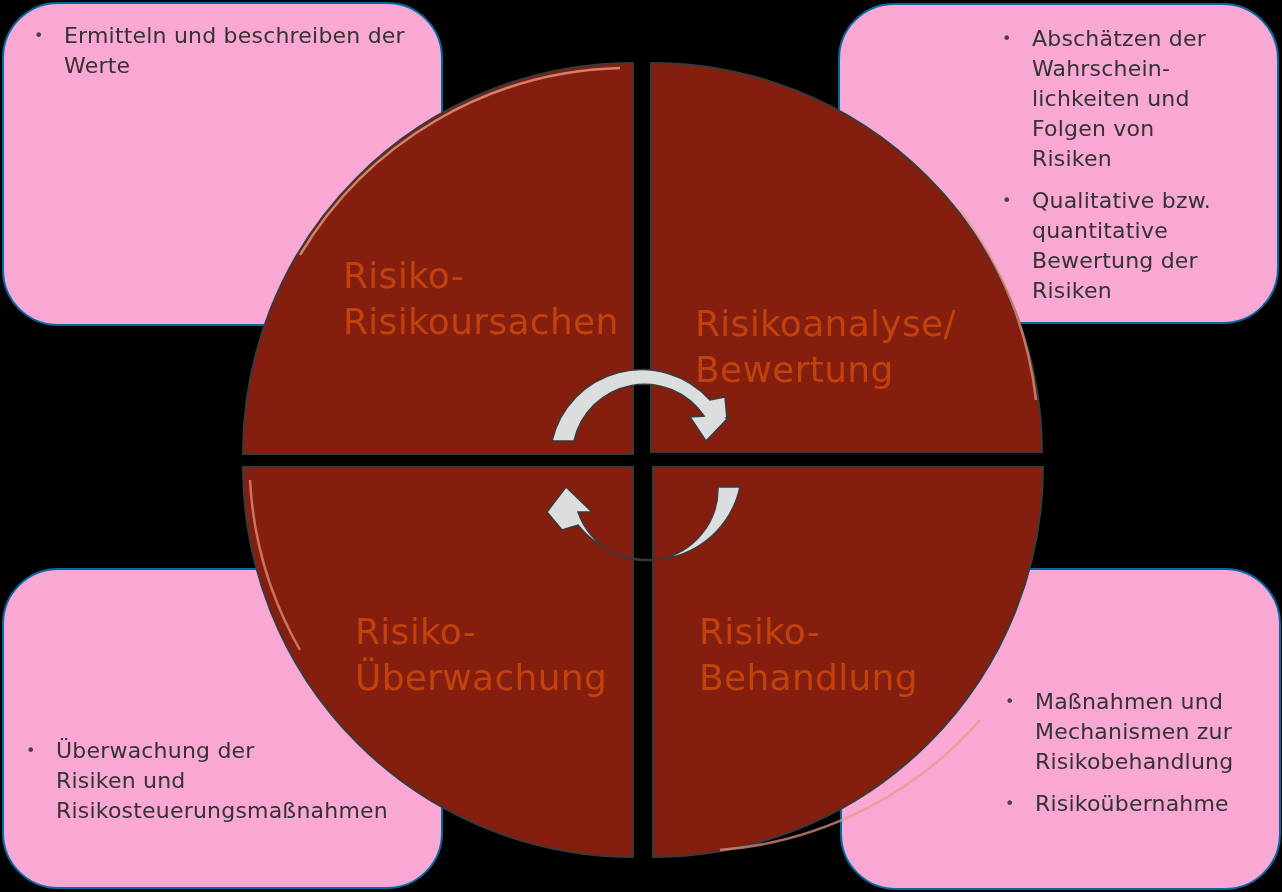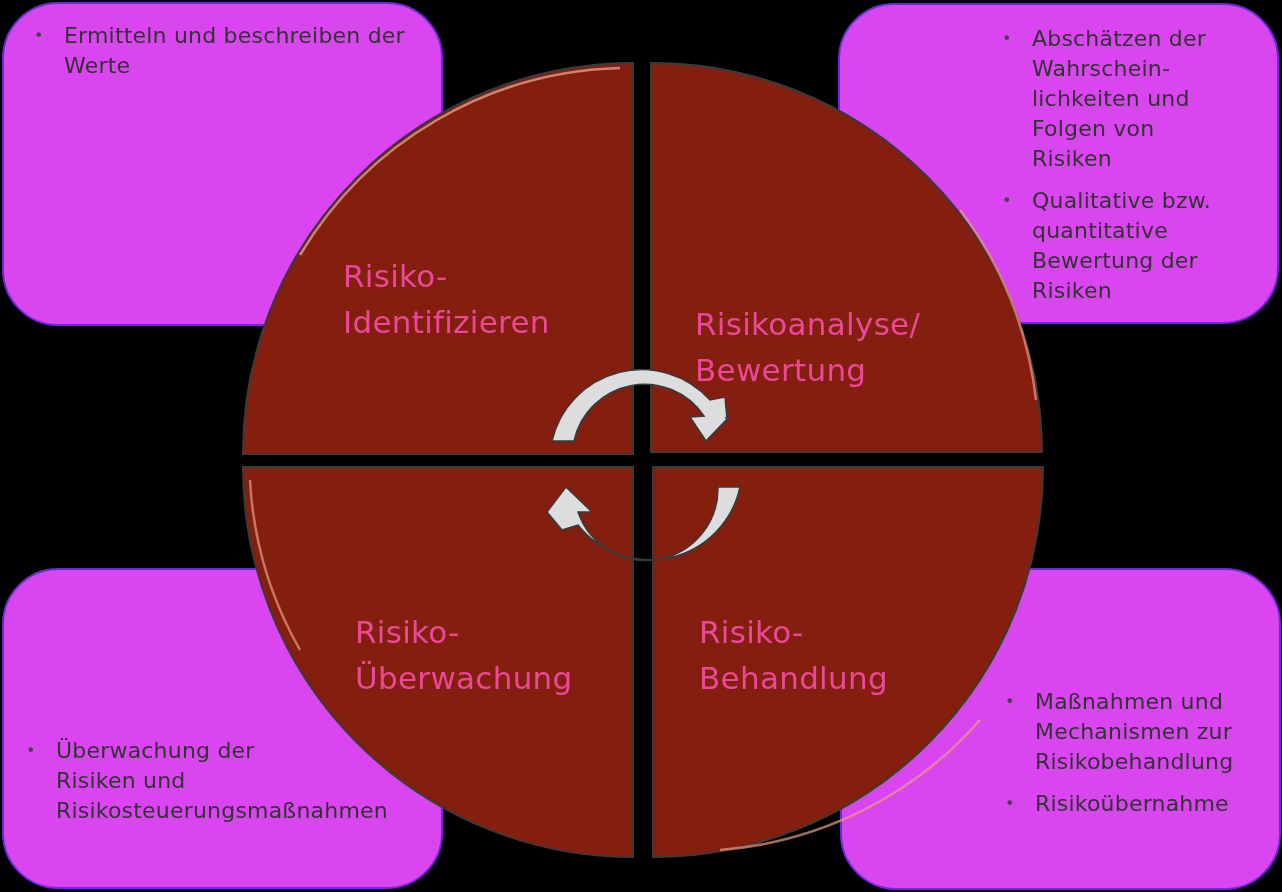--- a/index.html
+++ b/index.html
@@ -1,21 +1,21 @@
 <!DOCTYPE html>
 <html><head>
 <meta charset="utf-8">
 <style>
   html, body { margin:0; padding:0; }
   body {
     width:1282px; height:892px; background:#000; position:relative; overflow:hidden;
     font-family: "DejaVu Sans", sans-serif;
   }
   .box {
-    position:absolute; background:#d946ef; border:2px solid #6d28d9;
+    position:absolute; background:#f9a8d4; border:2px solid #0369a1;
     border-radius:56px; box-sizing:border-box;
   }
   .box ul { list-style:none; margin:0; padding:0; position:absolute; }
   .box li {
     position:relative; color:#333; font-size:22px; line-height:30px;
     padding-left:30px; margin-bottom:12px; letter-spacing:0.2px;
   }
   .box li::before {
     content:"\2022"; position:absolute; left:0; top:0; font-size:16px; color:#444;
   }
@@ -24,21 +24,21 @@
   #box-tr { left:838px; top:3px; width:441px; height:321px; }
   #box-tr ul { left:1000px; top:19px; width:240px; }
   #box-tr ul { left:162px; }
   #box-bl { left:2px; top:568px; width:441px; height:321px; }
   #box-bl ul { left:22px; top:166px; width:420px; }
   #box-br { left:840px; top:568px; width:441px; height:322px; }
   #box-br ul { left:163px; top:117px; width:270px; }
 
   .wheel { position:absolute; left:0; top:0; width:1282px; height:892px; }
   .quad-label {
-    position:absolute; color:#ec4899; font-size:31px; line-height:46px;
+    position:absolute; color:#c2410c; font-size:36px; line-height:46px;
     white-space:nowrap; letter-spacing:0.3px;
   }
   #label-tl { left:343px; top:253px; }
   #label-tr { left:695px; top:253px;margin-top:48px; }
   #label-bl { left:355px; top:609px; }
   #label-br { left:699px; top:609px; }
 </style>
 </head>
 <body>
 
@@ -95,21 +95,21 @@
   <g fill="#dcdddf" stroke="#3a3a3a" stroke-width="1.5">
 
     <path d="M552,441 A92,92 0 0 1 710,400 L725,397 L727,419 L726,418 L728,418 L706,441 L690,417 L704,416 A72,72 0 0 0 574,441 Z"></path>
 
     <path d="M740,487 A92,92 0 0 1 578,525 L562,530 L547,512 L566,487 L592,512 L578,512 A72,72 0 0 0 718,487 Z"></path>
   </g>
 </svg>
 
 <div class="quad-label" id="label-tl">
   <div>Risiko-</div>
-  <div>Identifizieren</div>
+  <div>Risikoursachen</div>
 </div>
 <div class="quad-label" id="label-tr">
   <div>Risikoanalyse/</div>
   <div>Bewertung</div>
 </div>
 <div class="quad-label" id="label-bl">
   <div>Risiko-</div>
   <div>Überwachung</div>
 </div>
 <div class="quad-label" id="label-br">

